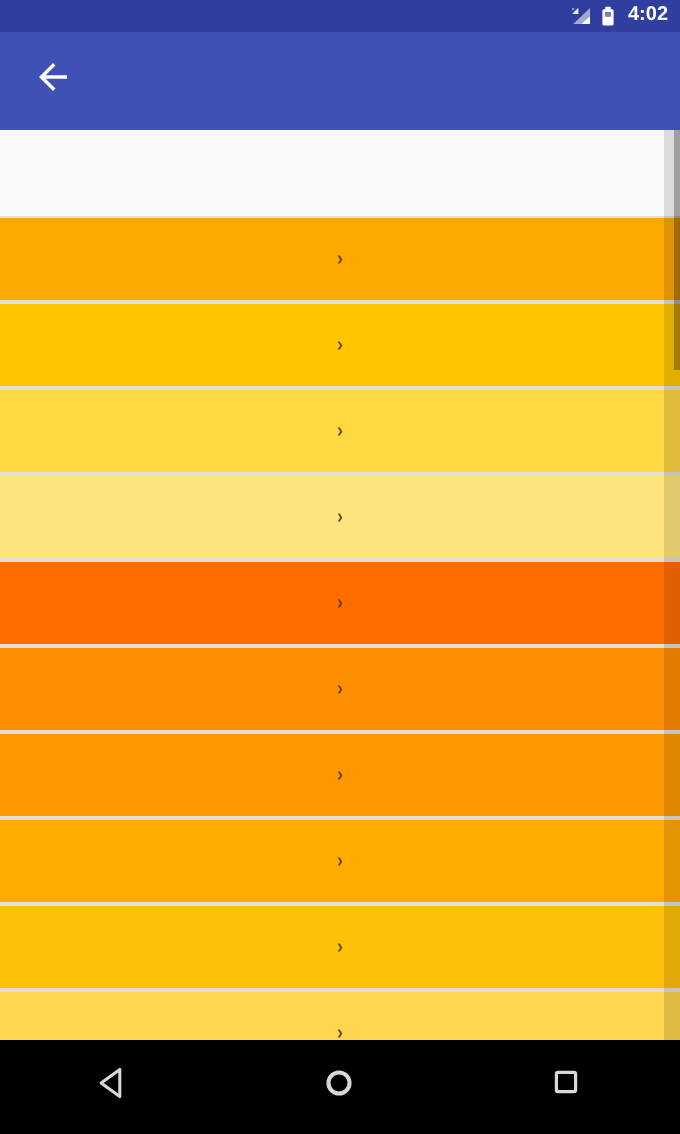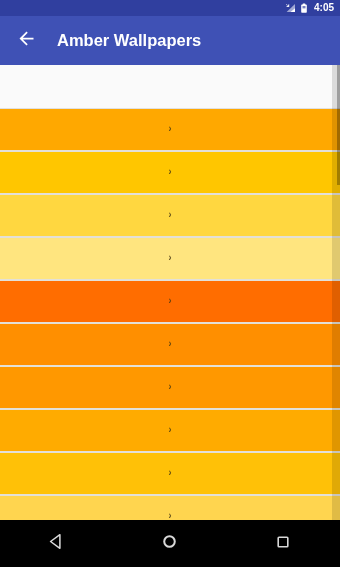--- a/index.html
+++ b/index.html
@@ -166,33 +166,32 @@
           <path d="M0.6 3.6 L3.4 0.8" stroke="#303f9f" stroke-width="1.1"></path>
         </svg>
       </span>
       <span class="status-icon">
         <svg width="8" height="11" viewBox="0 0 8 11">
           <rect x="1.2" y="1.6" width="5.6" height="8.2" rx="0.8" fill="#ffffff"></rect>
           <rect x="2.6" y="0.4" width="2.8" height="1.6" rx="0.5" fill="#ffffff"></rect>
           <rect x="2.5" y="3.0" width="3" height="2.4" fill="#303f9f" opacity="0.65"></rect>
         </svg>
       </span>
-      <span class="status-time">4:05</span>
+      <span class="status-time">4:02</span>
     </div>
   </div>
 
   <div class="toolbar">
     <div class="back-button">
       <span>
         <svg width="21" height="21" viewBox="0 0 24 24">
           <path d="M20 11H7.8l5.6-5.6L12 4l-8 8 8 8 1.4-1.4L7.8 13H20z" fill="#ffffff"></path>
         </svg>
       </span>
     </div>
-    <div class="toolbar-title">Amber Wallpapers</div>
   </div>
 
   <div class="content">
     <div class="list-header-gap"></div>
     <div class="list" id="wallpaper-list">
         <div class="list-row" style="background: rgb(255, 168, 0); border-bottom-color: rgb(227, 224, 216);">
           <span class="row-chevron">›</span>
         </div>
         <div class="list-row" style="background: rgb(255, 198, 0); border-bottom-color: rgb(227, 224, 216);">
           <span class="row-chevron">›</span>

